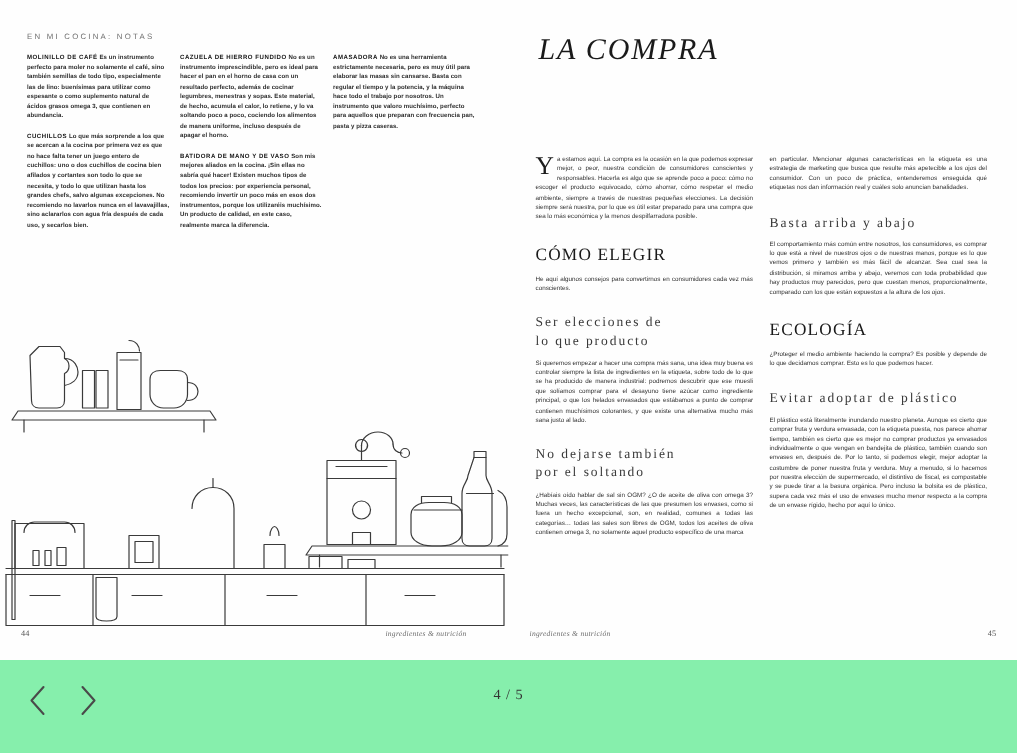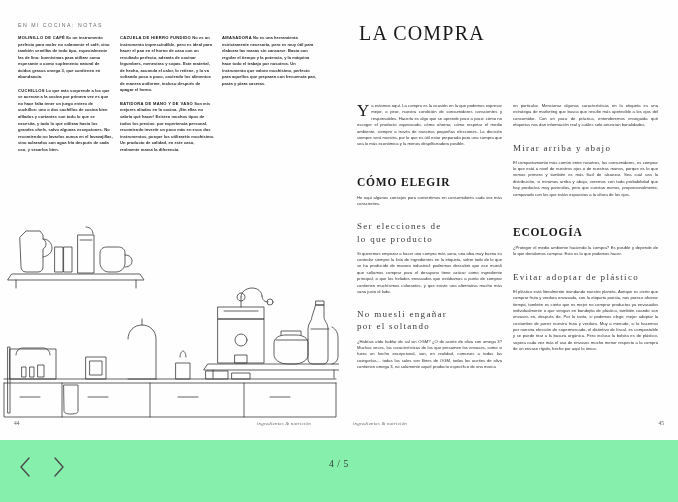--- a/index.html
+++ b/index.html
@@ -68,20 +68,21 @@
   }
 
   
   .title-main {
     font-family: "Liberation Serif", serif;
     font-size: 20px;
     letter-spacing: 1.2px;
     color: #1a1a1a;
     font-weight: 400;
     margin: 8px 0 0 6px;
+    font-style: italic;
   }
   .r-cols {
     display: flex;
     gap: 11px;
     margin-top: 58px;
     padding-left: 4px;
   }
   .r-col { width: 148px; }
   .bodytext {
     font-size: 4.2px;
@@ -104,22 +105,22 @@
     line-height: 13px;
     padding: 1px 2px 0 0;
     color: #1c1c1c;
     font-weight: 400;
   }
   .h2 {
     font-family: "Liberation Serif", serif;
     font-size: 11.5px;
     letter-spacing: 0.8px;
     color: #1a1a1a;
-    font-weight: 700;
-    margin: 28px 0 7px 0;
+    font-weight: 400;
+    margin: 16px 0 7px 0;
   }
   .h3 {
     font-family: "Liberation Serif", serif;
     font-size: 9px;
     letter-spacing: 1.3px;
     color: #3a3a3a;
     font-weight: 400;
     line-height: 1.35;
     margin: 13px 0 6px 0;
   }
@@ -315,30 +316,30 @@
           <h2 class="h2">CÓMO ELEGIR</h2>
           <p class="bodytext">He aquí algunos consejos para convertirnos en consumidores cada vez más conscientes.</p>
 
           <h3 class="h3">
             <span>Ser elecciones de</span><br>
             <span>lo que producto</span>
           </h3>
           <p class="bodytext">Si queremos empezar a hacer una compra más sana, una idea muy buena es controlar siempre la lista de ingredientes en la etiqueta, sobre todo de lo que se ha producido de manera industrial: podremos descubrir que ese muesli que solíamos comprar para el desayuno tiene azúcar como ingrediente principal, o que los helados envasados que estábamos a punto de comprar contienen muchísimos colorantes, y que existe una alternativa mucho más sana justo al lado.</p>
 
           <h3 class="h3">
-            <span>No muesli engañar</span><br>
+            <span>No dejarse también</span><br>
             <span>por el soltando</span>
           </h3>
           <p class="bodytext">¿Habíais oído hablar de sal sin OGM? ¿O de aceite de oliva con omega 3? Muchas veces, las características de las que presumen los envases, como si fuera un hecho excepcional, son, en realidad, comunes a todas las categorías… todas las sales son libres de OGM, todos los aceites de oliva contienen omega 3, no solamente aquel producto específico de una marca</p>
         </div>
 
         <div class="r-col">
           <p class="bodytext">en particular. Mencionar algunas características en la etiqueta es una estrategia de marketing que busca que resulte más apetecible a los ojos del consumidor. Con un poco de práctica, entenderemos enseguida qué etiquetas nos dan información real y cuáles solo anuncian banalidades.</p>
 
-          <h3 class="h3">Mirar arriba y abajo</h3>
+          <h3 class="h3">Basta arriba y abajo</h3>
           <p class="bodytext">El comportamiento más común entre nosotros, los consumidores, es comprar lo que está a nivel de nuestros ojos o de nuestras manos, porque es lo que vemos primero y también es más fácil de alcanzar. Sea cual sea la distribución, si miramos arriba y abajo, veremos con toda probabilidad que hay productos muy parecidos, pero que cuestan menos, proporcionalmente, comparado con los que están expuestos a la altura de los ojos.</p>
 
           <h2 class="h2">ECOLOGÍA</h2>
           <p class="bodytext">¿Proteger el medio ambiente haciendo la compra? Es posible y depende de lo que decidamos comprar. Esto es lo que podemos hacer.</p>
 
           <h3 class="h3">Evitar adoptar de plástico</h3>
           <p class="bodytext">El plástico está literalmente inundando nuestro planeta. Aunque es cierto que comprar fruta y verdura envasada, con la etiqueta puesta, nos parece ahorrar tiempo, también es cierto que es mejor no comprar productos ya envasados individualmente o que vengan en bandejita de plástico, también cuando son envases en, después de. Por lo tanto, si podemos elegir, mejor adoptar la costumbre de poner nuestra fruta y verdura. Muy a menudo, si lo hacemos por nuestra elección de supermercado, el distintivo de fiscal, es compostable y se puede tirar a la basura orgánica. Pero incluso la bolsita es de plástico, supera cada vez más el uso de envases mucho menor respecto a la compra de un envase rígido, hecho por aquí lo único.</p>
         </div>
 
       </div>

